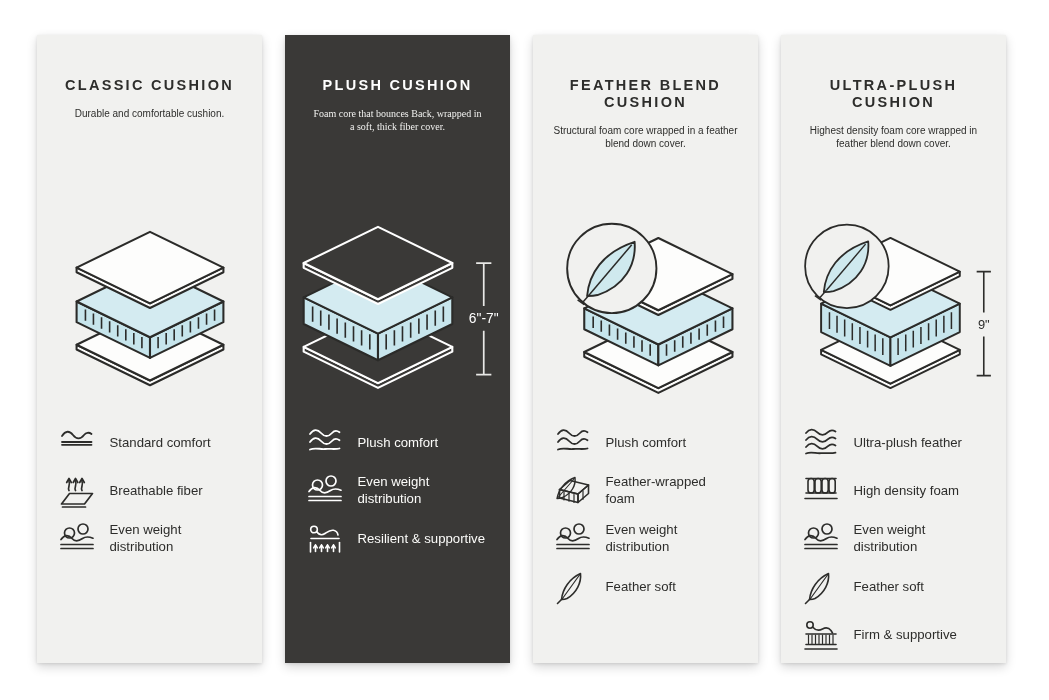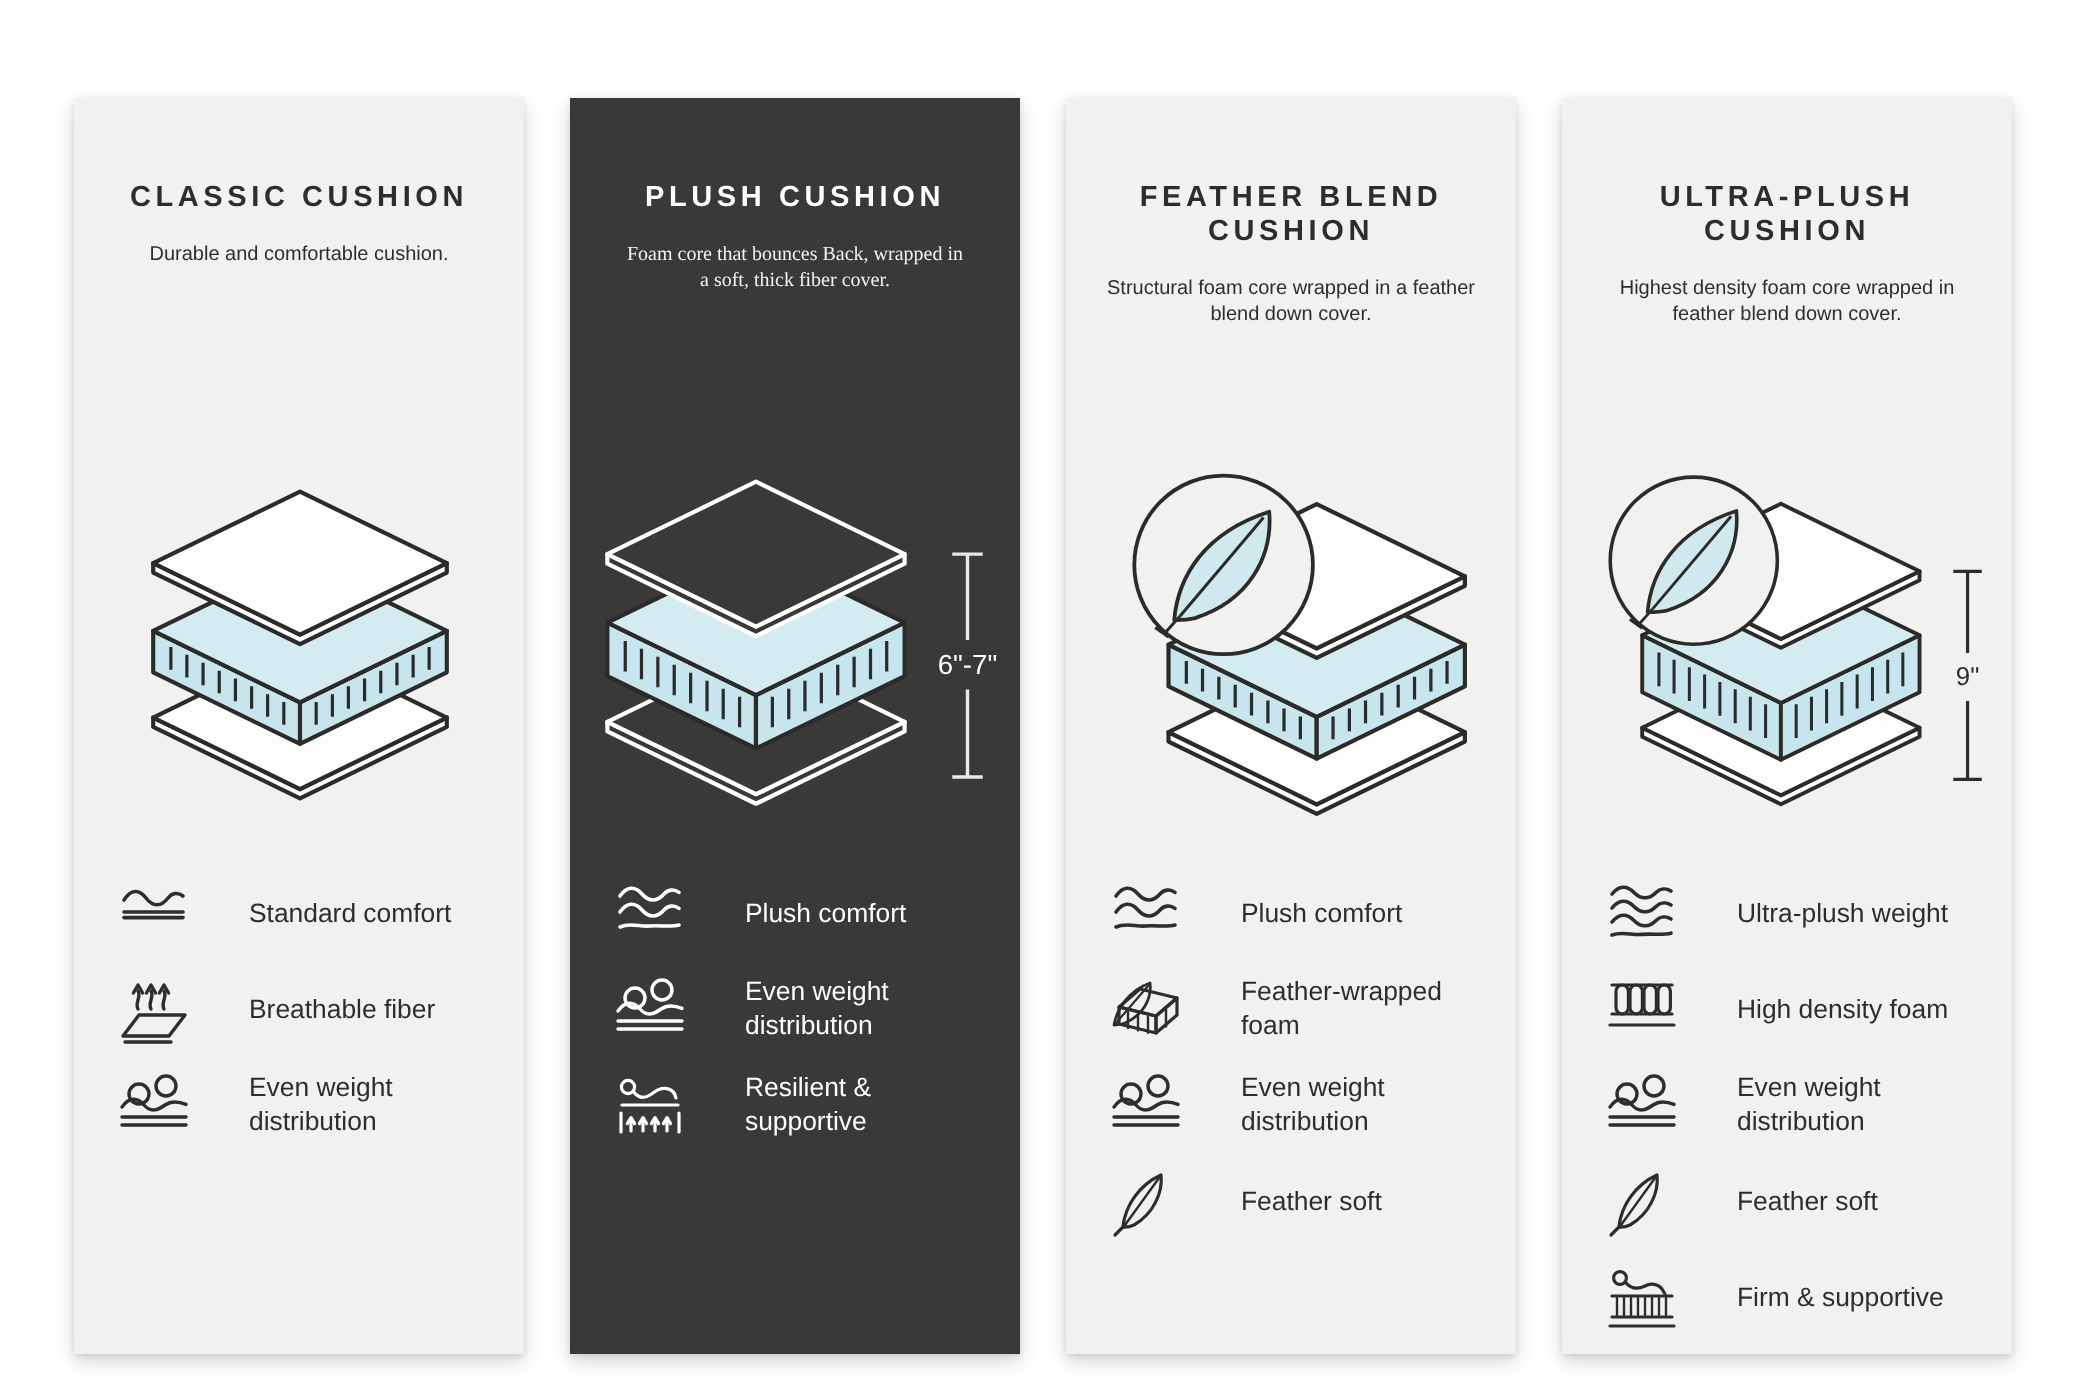--- a/index.html
+++ b/index.html
@@ -1,32 +1,32 @@
 <!DOCTYPE html>
 <html><head>
 <meta charset="utf-8">
 <style>
   html,body{margin:0;padding:0;background:#ffffff;}
   body{width:1049px;height:700px;overflow:hidden;font-family:"Liberation Sans",sans-serif;-webkit-font-smoothing:antialiased;}
-  .board{display:flex;gap:23px;padding:49px 0 0 37px;}
+  .board{display:flex;gap:23px;padding:35px 0 0 37px;}
   .card{width:225px;height:628px;box-sizing:border-box;background:#f1f1ef;
         box-shadow:0 4px 10px rgba(0,0,0,.16),0 1px 3px rgba(0,0,0,.10);
         display:flex;flex-direction:column;align-items:center;}
   .card.dark{background:#3a3937;}
   .card-header{margin-top:42px;height:120px;text-align:center;width:100%;}
   .card-title{margin:0 auto;max-width:185px;font-size:14.5px;font-weight:700;
               letter-spacing:2.3px;line-height:1.18;color:#2d2d2b;}
   .dark .card-title{color:#ffffff;}
   .card-desc{margin:13px auto 0;font-size:10px;line-height:1.32;color:#2e2e2c;}
   .dark .card-desc{color:#f2f2f0;font-family:Liberation Serif, serif;}
   .desc-w1{max-width:158px;} .desc-w2{max-width:170px;}
   .desc-w3{max-width:205px;} .desc-w4{max-width:175px;}
   .illustration{height:222px;display:flex;align-items:center;justify-content:center;width:100%;}
   .features{list-style:none;margin:6px auto 0;padding:0;width:186px;display:flex;flex-direction:column;gap:12px;}
-  .feature{display:flex;align-items:center;gap:28px;min-height:34px;}
+  .feature{display:flex;align-items:center;gap:13px;min-height:34px;}
   .fi{flex:0 0 40px;display:flex;align-items:center;justify-content:center;color:#2d2d2b;}
   .dark .fi{color:#ffffff;}
   .fi svg{width:38px;height:36px;}
   .fl{font-size:13.2px;line-height:1.28;color:#2d2d2b;text-align:left;}
   .dark .fl{color:#fcfcfa;}
   
   .slab{fill:#fdfdfc;stroke:#2b2b29;stroke-width:2.2;stroke-linejoin:round;}
   .dslab{fill:#3a3937;stroke:#ffffff;stroke-width:2.2;stroke-linejoin:round;}
   .foamT{fill:#d4ebf1;stroke:#2b2b29;stroke-width:2.2;stroke-linejoin:round;}
   .foamS{fill:#c7e5ec;stroke:#2b2b29;stroke-width:2.2;stroke-linejoin:round;}
@@ -332,21 +332,21 @@
         </g>
       </svg>
     </div>
     <ul class="features">
       <li class="feature">
         <span class="fi">
             <svg viewBox="0 0 38 36">
               <use href="#i-wave3"></use>
             </svg>
           </span>
-        <span class="fl">Ultra-plush weight</span>
+        <span class="fl">Ultra-plush feather</span>
       </li>
       <li class="feature">
         <span class="fi">
             <svg viewBox="0 0 38 36">
               <use href="#i-cells"></use>
             </svg>
           </span>
         <span class="fl">High density foam</span>
       </li>
       <li class="feature">

